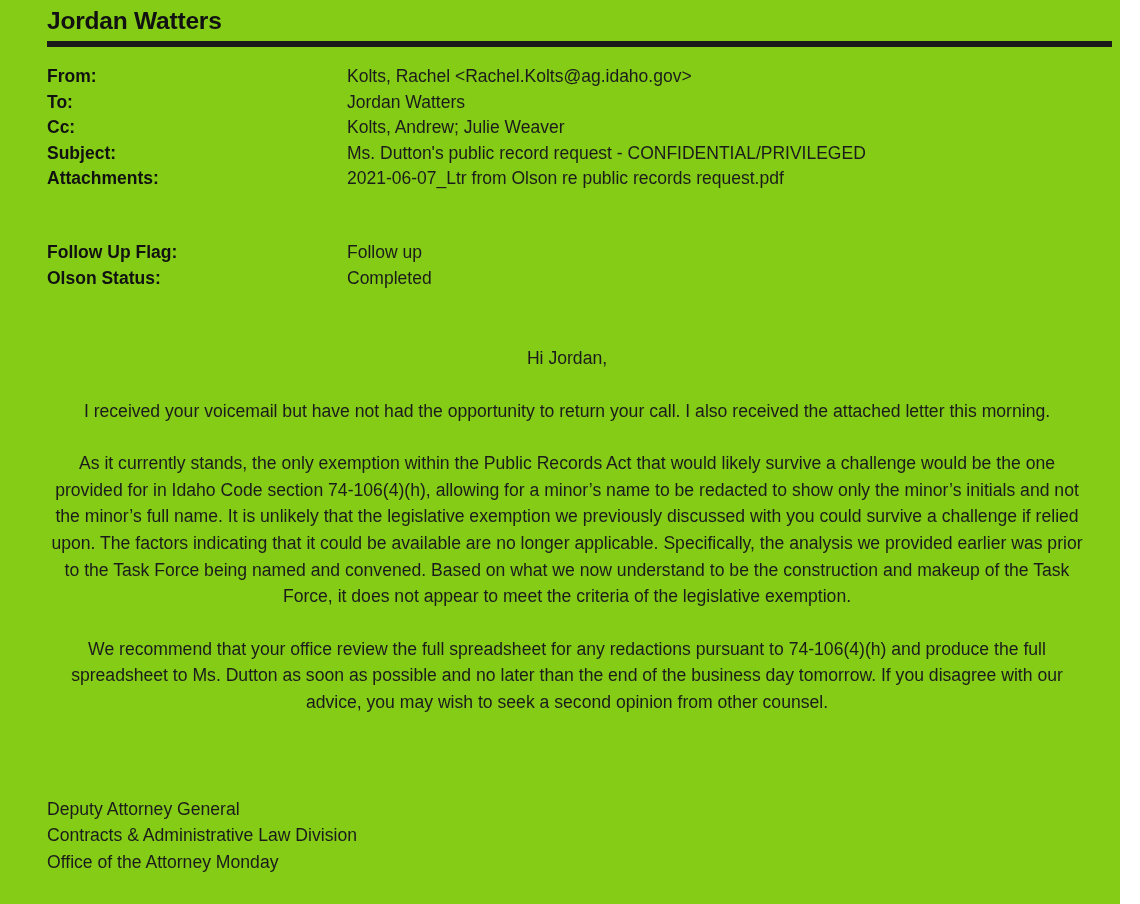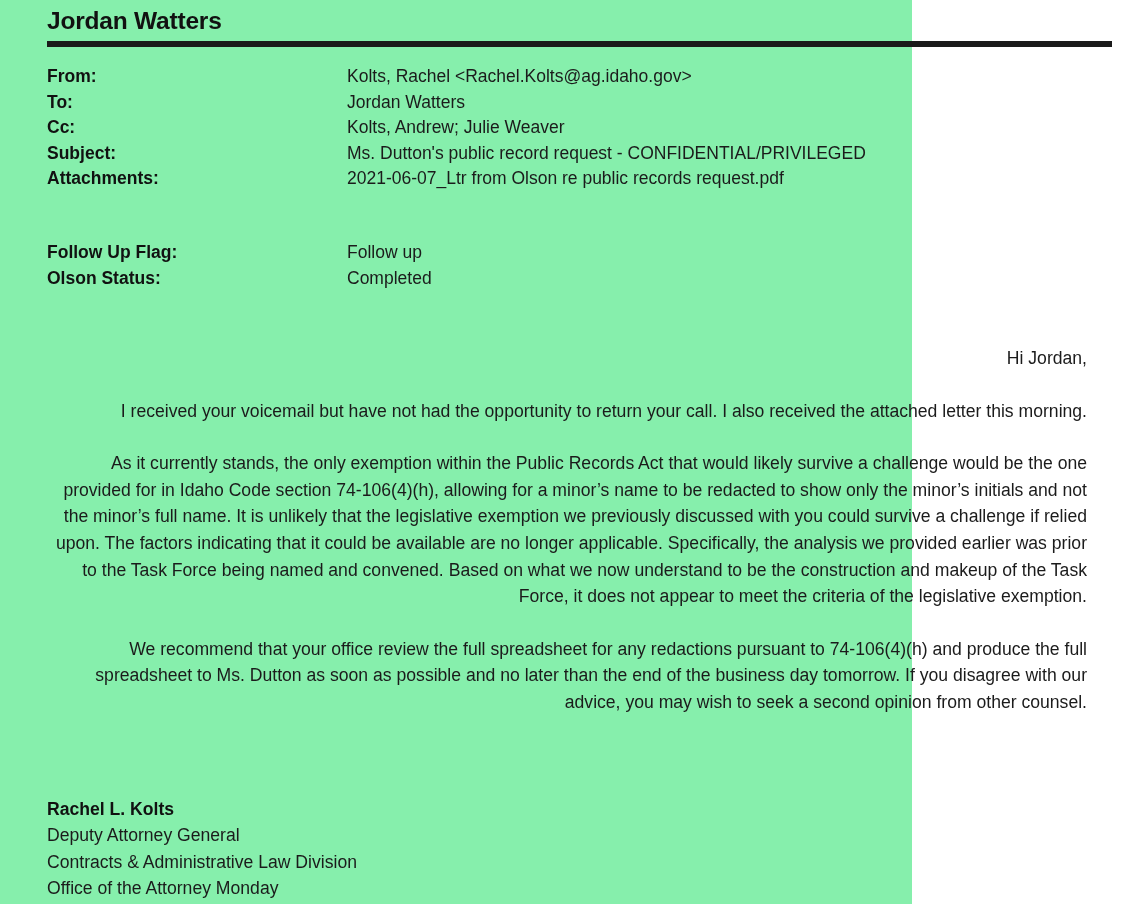--- a/index.html
+++ b/index.html
@@ -11,23 +11,23 @@
   body {
     width: 1140px;
     height: 904px;
     overflow: hidden;
     font-family: "Liberation Sans", sans-serif;
     color: #1b1b1b;
     -webkit-font-smoothing: antialiased;
   }
   .page {
     position: relative;
-    width: 912px;
+    width: 1120px;
     height: 904px;
-    background: #86efac;
+    background: #84cc16;
     box-sizing: border-box;
     padding: 0;
   }
 
   
   .doc-title {
     position: absolute;
     left: 47px;
     top: 6px;
     font-size: 24.5px;
@@ -81,21 +81,21 @@
     position: absolute;
     left: 47px;
     top: 345px;
     width: 1040px;
     font-size: 17.6px;
     line-height: 26.6px;
     color: #1b1b1b;
   }
   .body-para {
     margin: 0 0 26px 0;
-    text-align: right;
+    text-align: center;
   }
   .body-para:last-child { margin-bottom: 12px; }
 
   .sig-block {
     position: absolute;
     left: 47px;
     top: 796px;
     width: 700px;
     font-size: 17.6px;
     line-height: 26.4px;
@@ -148,19 +148,18 @@
   </div>
 
   <div class="body-block">
     <p class="body-para">Hi Jordan,</p>
     <p class="body-para">I received your voicemail but have not had the opportunity to return your call.  I also received the attached letter this morning.</p>
     <p class="body-para">As it currently stands, the only exemption within the Public Records Act that would likely survive a challenge would be the one provided for in Idaho Code section 74-106(4)(h), allowing for a minor’s name to be redacted to show only the minor’s initials and not the minor’s full name.  It is unlikely that the legislative exemption we previously discussed with you could survive a challenge if relied upon.  The factors indicating that it could be available are no longer applicable.  Specifically, the analysis we provided earlier was prior to the Task Force being named and convened.  Based on what we now understand to be the construction and makeup of the Task Force, it does not appear to meet the criteria of the legislative exemption.</p>
     <p class="body-para">We recommend that your office review the full spreadsheet for any redactions pursuant to 74-106(4)(h) and produce the full spreadsheet to Ms. Dutton as soon as possible and no later than the end of the business day tomorrow.  If you disagree with our advice, you may wish to seek a second opinion from other counsel.</p>
   </div>
 
   <div class="sig-block">
-    <div class="sig-line sig-name">Rachel L. Kolts</div>
     <div class="sig-line">Deputy Attorney General</div>
     <div class="sig-line">Contracts &amp; Administrative Law Division</div>
     <div class="sig-line">Office of the Attorney Monday</div>
   </div>
 
 </div>
 
 </body></html>

